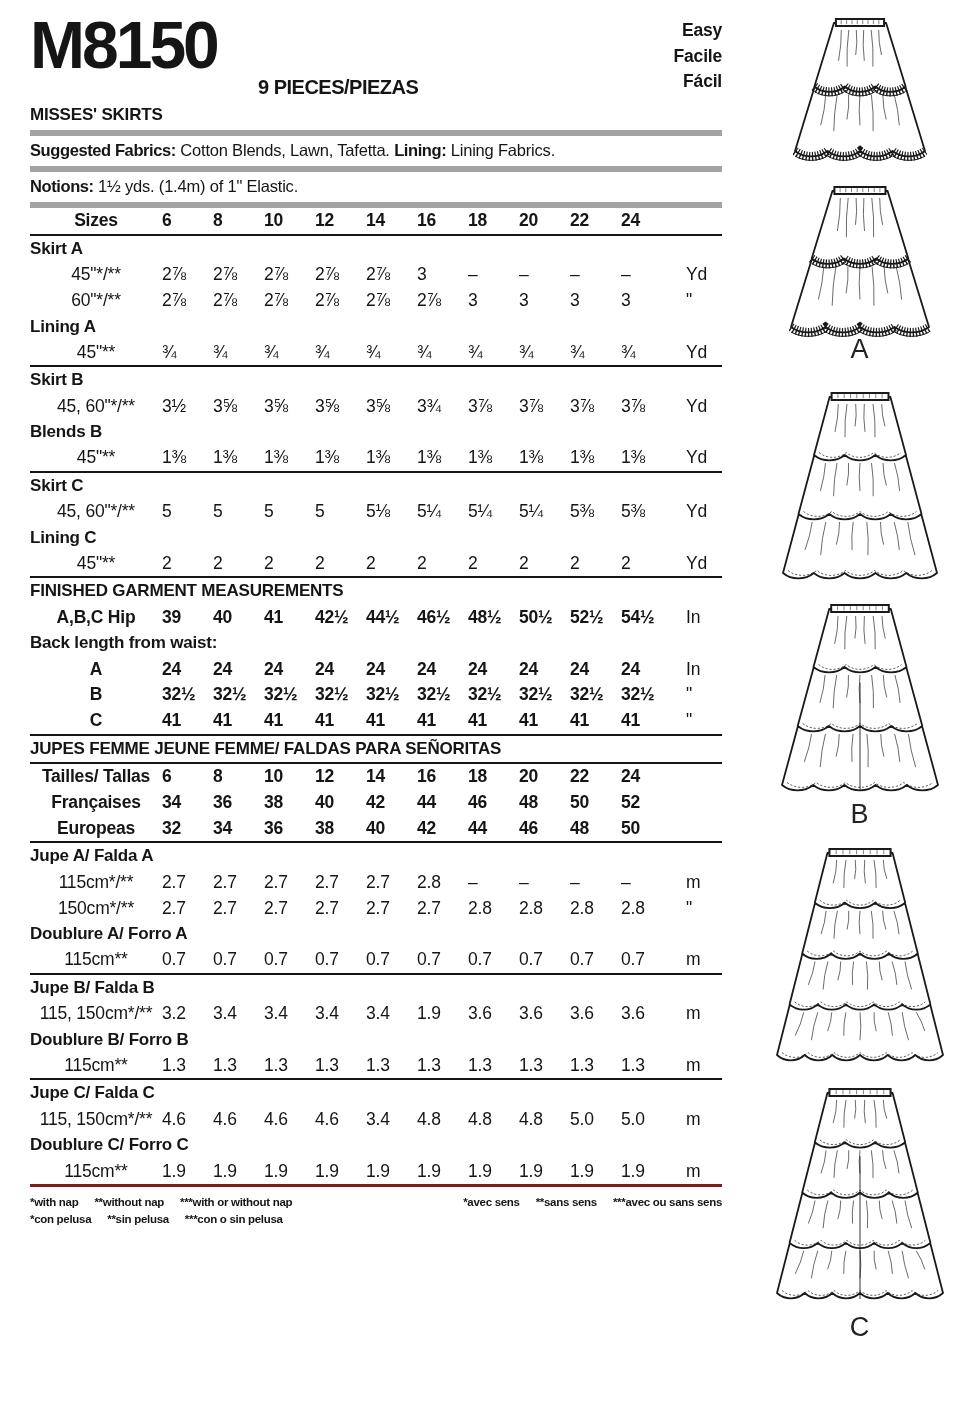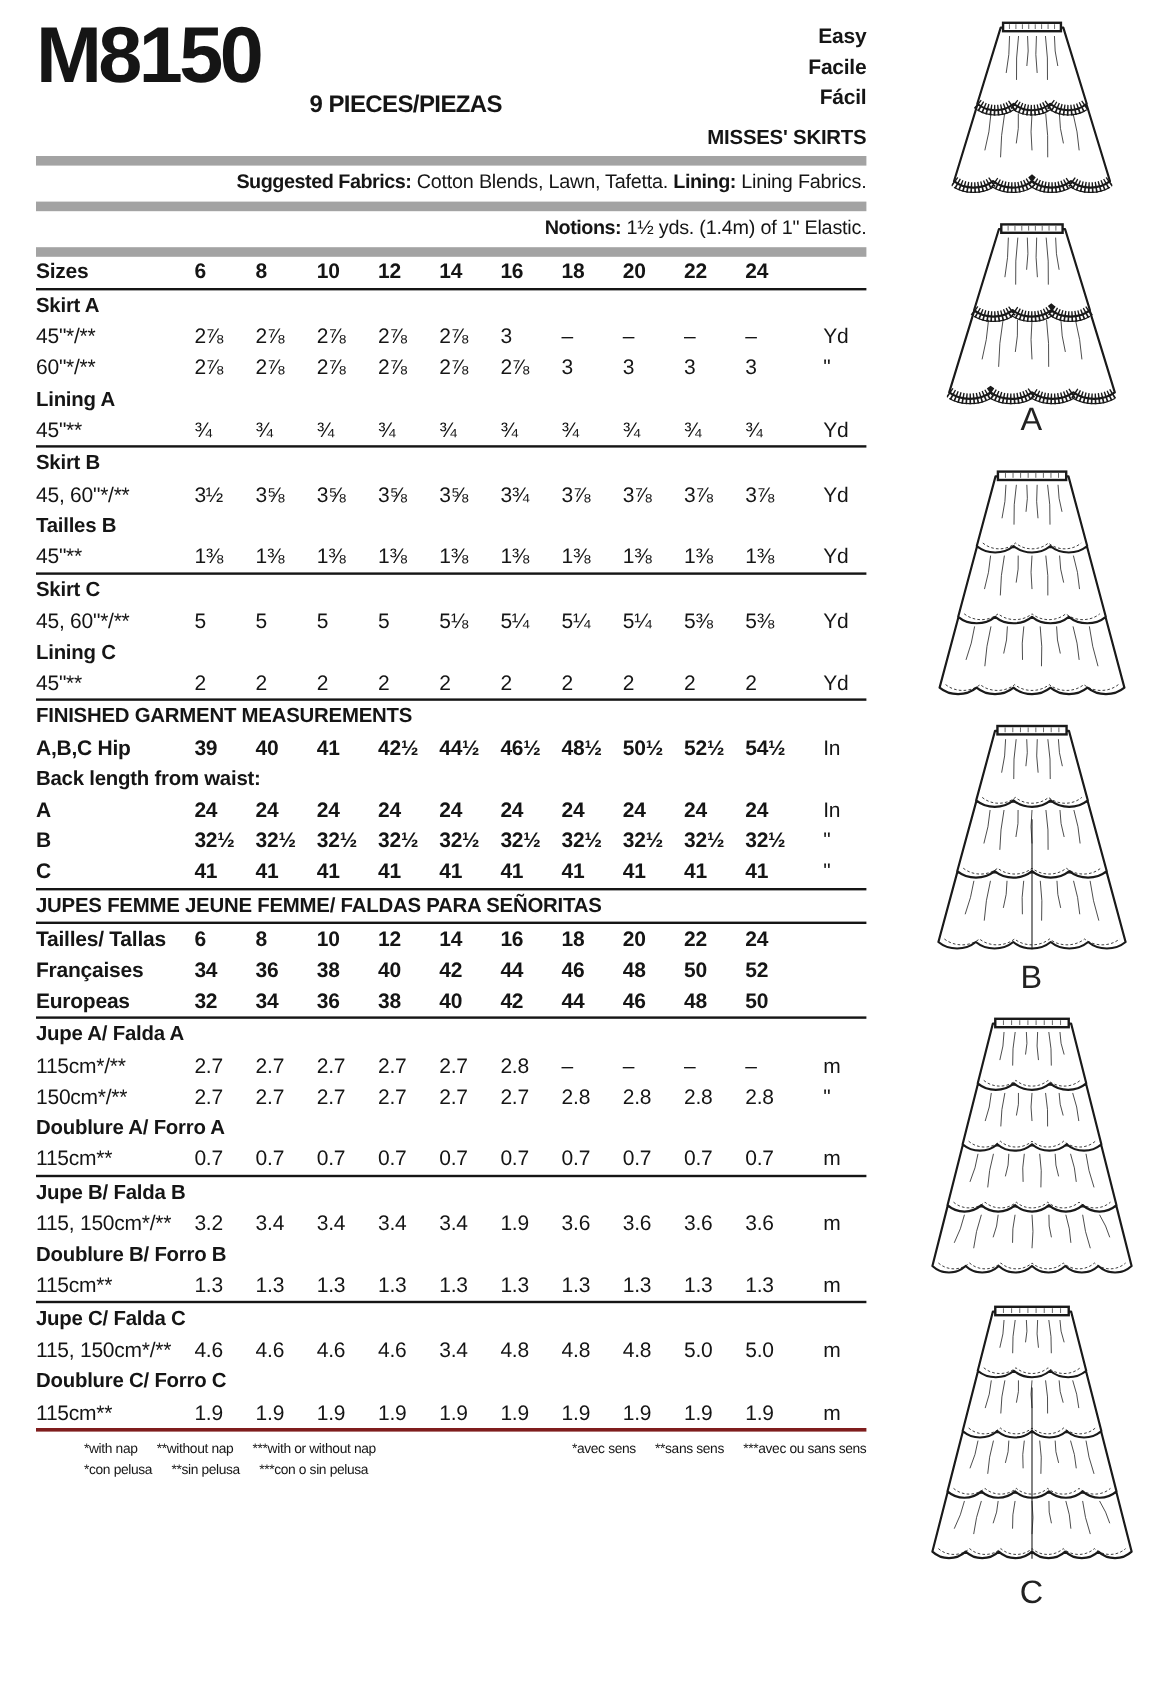--- a/index.html
+++ b/index.html
@@ -7,34 +7,34 @@
   body{width:962px;height:1419px;position:relative;overflow:hidden;
        font-family:"Liberation Sans","DejaVu Sans",sans-serif;color:#151515;
        letter-spacing:-0.2px;}
   #left{position:absolute;left:30px;top:12px;width:692px;}
   .titlebar{position:relative;height:92px;}
   .patnum{position:absolute;left:0;top:0;font-size:66px;font-weight:bold;
           letter-spacing:-3px;line-height:1;}
   .pieces{position:absolute;left:228px;top:64px;font-size:20px;font-weight:bold;letter-spacing:-0.5px;}
   .difficulty{position:absolute;right:0;top:6px;text-align:right;font-size:17.5px;
               font-weight:bold;line-height:25.5px;}
-  .ruleline{border-bottom:8px solid #a3a3a3;text-align:right;}
+  .ruleline{border-bottom:6px solid #a3a3a3;}
   .msheading{font-size:17px;font-weight:bold;padding:1px 0 5px 0;}
   .fabline,.notline{font-size:16.5px;padding:5px 0 6px 0;}
   .fabline b,.notline b{letter-spacing:-0.4px;}
   .block{border-bottom:2px solid #151515;}
   .block.thick{border-bottom:3px solid #7f1d1d;}
   .trow{display:flex;align-items:center;height:25.9px;font-size:17.5px;white-space:nowrap;}
-  .trow .lbl{width:132px;flex:0 0 132px;}
+  .trow .lbl{width:132px;flex:0 0 132px;text-align:center;}
   .trow .lbl.b, .trow.boldrow .lbl{font-weight:bold;}
   .trow .cell{width:51px;flex:0 0 51px;text-align:left;}
   .trow.boldrow .cell{font-weight:bold;}
   .trow .unit{margin-left:auto;width:36px;flex:0 0 36px;text-align:left;}
   .secrow{display:flex;align-items:center;height:25.9px;font-size:17px;font-weight:bold;white-space:nowrap;}
-  .footnotes{margin-top:7px;font-size:11.5px;font-weight:normal;letter-spacing:-0.3px;margin-left:40px;}
+  .footnotes{margin-top:7px;font-size:11.5px;font-weight:bold;letter-spacing:-0.3px;}
   .fnline{display:flex;justify-content:space-between;line-height:17px;}
   .fngroup span{margin-right:16px;}
   .fngroup span:last-child{margin-right:0;}
   #right{position:absolute;left:758px;top:0;width:204px;height:1419px;}
   .figholder{position:absolute;left:0;width:204px;text-align:center;}
   .figlabel{position:absolute;left:0;width:204px;text-align:center;
             font-size:27px;letter-spacing:1px;color:#222;}
   svg{display:block;margin:0 auto;}
 </style>
 </head>
@@ -129,21 +129,21 @@
           <span class="cell">3⅝</span>
           <span class="cell">3⅝</span>
           <span class="cell">3⅝</span>
           <span class="cell">3¾</span>
           <span class="cell">3⅞</span>
           <span class="cell">3⅞</span>
           <span class="cell">3⅞</span>
           <span class="cell">3⅞</span>
           <span class="unit">Yd</span>
         </div>
-        <div class="secrow">Tailles B</div>
+        <div class="secrow">Blends B</div>
         <div class="trow">
           <span class="lbl">45"**</span>
           <span class="cell">1⅜</span>
           <span class="cell">1⅜</span>
           <span class="cell">1⅜</span>
           <span class="cell">1⅜</span>
           <span class="cell">1⅜</span>
           <span class="cell">1⅜</span>
           <span class="cell">1⅜</span>
           <span class="cell">1⅜</span>

